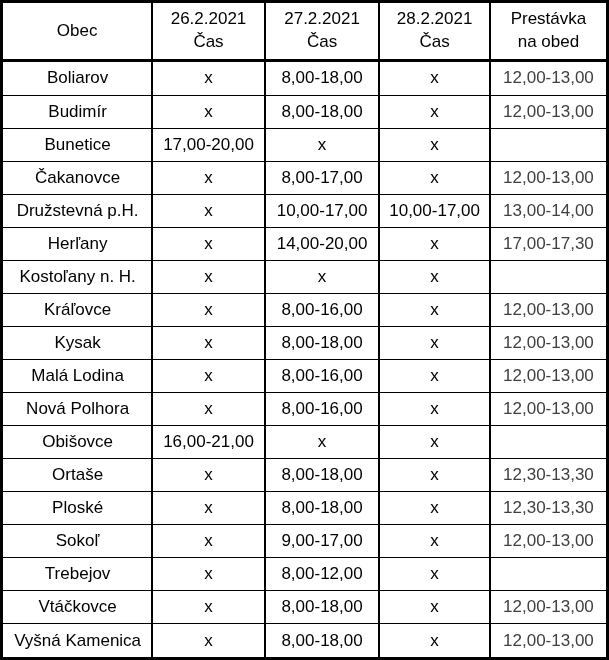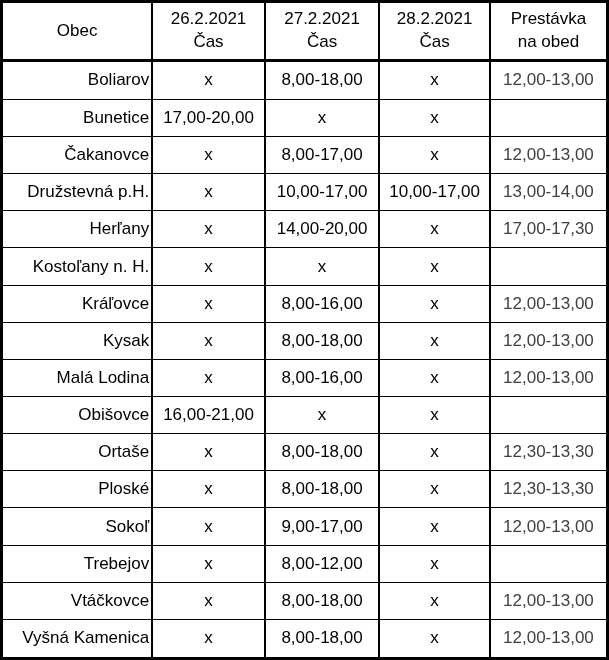--- a/index.html
+++ b/index.html
@@ -40,21 +40,21 @@
     border-bottom-width: 3px;
     text-align: center;
     vertical-align: middle;
     line-height: 1.35;
   }
   tbody td {
     text-align: center;
     vertical-align: middle;
   }
   tbody td.obec-cell {
-    text-align: right;
+    text-align: center;
     padding-left: 3px;
   }
   tbody td.lunch-cell {
     color: #404040;
   }
 </style>
 </head>
 <body>
 
 <table class="schedule">
@@ -90,20 +90,27 @@
   </thead>
   <tbody>
   <tr>
     <td class="obec-cell">Boliarov</td>
     <td class="time-cell">x</td>
     <td class="time-cell">8,00-18,00</td>
     <td class="time-cell">x</td>
     <td class="lunch-cell">12,00-13,00</td>
   </tr>
 
+  <tr>
+    <td class="obec-cell">Budimír</td>
+    <td class="time-cell">x</td>
+    <td class="time-cell">8,00-18,00</td>
+    <td class="time-cell">x</td>
+    <td class="lunch-cell">12,00-13,00</td>
+  </tr>
 
   <tr>
     <td class="obec-cell">Bunetice</td>
     <td class="time-cell">17,00-20,00</td>
     <td class="time-cell">x</td>
     <td class="time-cell">x</td>
     <td class="lunch-cell"></td>
   </tr>
 
   <tr>
@@ -156,20 +163,27 @@
 
   <tr>
     <td class="obec-cell">Malá Lodina</td>
     <td class="time-cell">x</td>
     <td class="time-cell">8,00-16,00</td>
     <td class="time-cell">x</td>
     <td class="lunch-cell">12,00-13,00</td>
   </tr>
 
 
+  <tr>
+    <td class="obec-cell">Nová Polhora</td>
+    <td class="time-cell">x</td>
+    <td class="time-cell">8,00-16,00</td>
+    <td class="time-cell">x</td>
+    <td class="lunch-cell">12,00-13,00</td>
+  </tr>
 
   <tr>
     <td class="obec-cell">Obišovce</td>
     <td class="time-cell">16,00-21,00</td>
     <td class="time-cell">x</td>
     <td class="time-cell">x</td>
     <td class="lunch-cell"></td>
   </tr>
 
   <tr>

